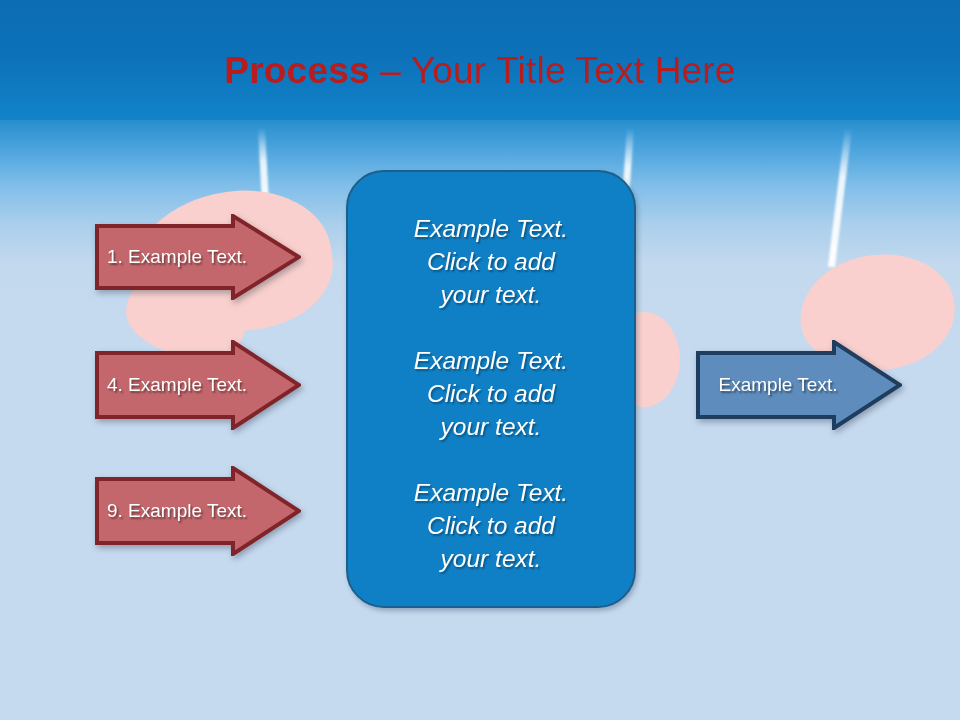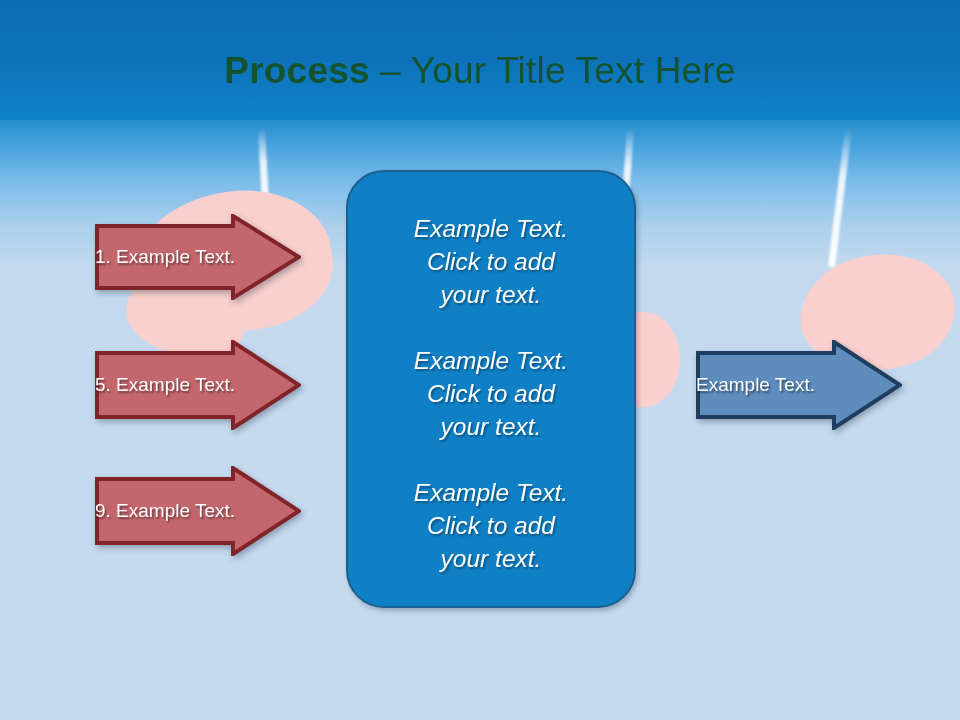--- a/index.html
+++ b/index.html
@@ -71,21 +71,21 @@
     left: 800px; top: 255px; width: 155px; height: 115px;
     border-radius: 52% 50% 48% 55% / 55% 50% 52% 48%;
     transform: rotate(-6deg);
   }
 
   
   .title {
     position: absolute;
     left: 0; right: 0; top: 48px;
     text-align: center;
-    color: #14532d;
+    color: #b91c1c;
     font-size: 37px;
     line-height: 46px;
     letter-spacing: 0.2px;
     white-space: pre;
   }
   .title .strong { font-weight: bold; }
   .title .rest { font-weight: normal; }
 
   
   .panel {
@@ -126,20 +126,21 @@
     position: absolute;
     inset: 0;
   }
   .arrow-label {
     position: relative;
     z-index: 2;
     width: 100%;
     color: #ffffff;
     font-size: 19px;
     line-height: 24px;
+    text-align: center;
     text-shadow: 1.5px 1.5px 2px rgba(0,0,0,0.45);
     padding-right: 42px;
     box-sizing: border-box;
     white-space: nowrap;
   }
 
   .arrow-1 { left: 95px; top: 214px; width: 206px; height: 86px; }
   .arrow-2 { left: 95px; top: 340px; width: 206px; height: 90px; }
   .arrow-3 { left: 95px; top: 466px; width: 206px; height: 90px; }
   .arrow-4 { left: 696px; top: 340px; width: 206px; height: 90px; }
@@ -180,21 +181,21 @@
     <svg class="arrow-shape" viewBox="0 0 206 86" preserveAspectRatio="none">
       <polygon points="2,12 138,12 138,2 204,43 138,84 138,74 2,74" fill="#c4676c" stroke="#80242a" stroke-width="4" stroke-linejoin="miter"></polygon>
     </svg>
     <div class="arrow-label">1. Example Text.</div>
   </div>
 
   <div class="arrow arrow-2">
     <svg class="arrow-shape" viewBox="0 0 206 90" preserveAspectRatio="none">
       <polygon points="2,13 138,13 138,2 204,45 138,88 138,77 2,77" fill="#c4676c" stroke="#80242a" stroke-width="4" stroke-linejoin="miter"></polygon>
     </svg>
-    <div class="arrow-label">5. Example Text.</div>
+    <div class="arrow-label">4. Example Text.</div>
   </div>
 
   <div class="arrow arrow-3">
     <svg class="arrow-shape" viewBox="0 0 206 90" preserveAspectRatio="none">
       <polygon points="2,13 138,13 138,2 204,45 138,88 138,77 2,77" fill="#c4676c" stroke="#80242a" stroke-width="4" stroke-linejoin="miter"></polygon>
     </svg>
     <div class="arrow-label">9. Example Text.</div>
   </div>
 
   <div class="arrow arrow-4">

